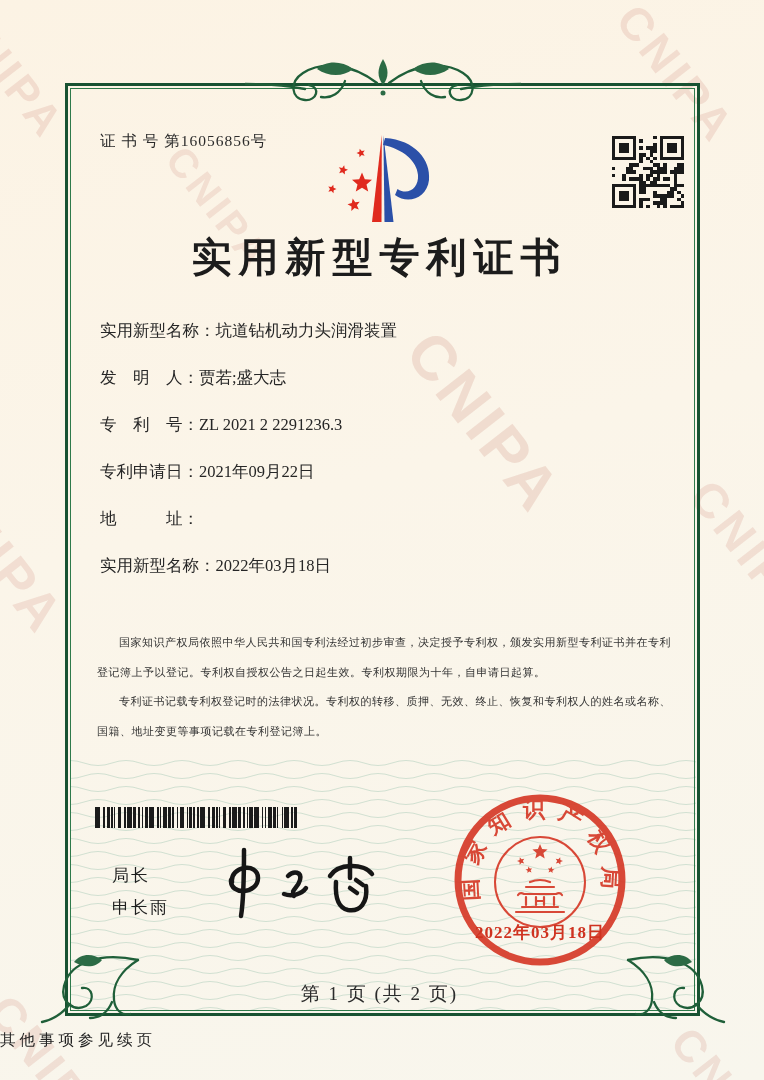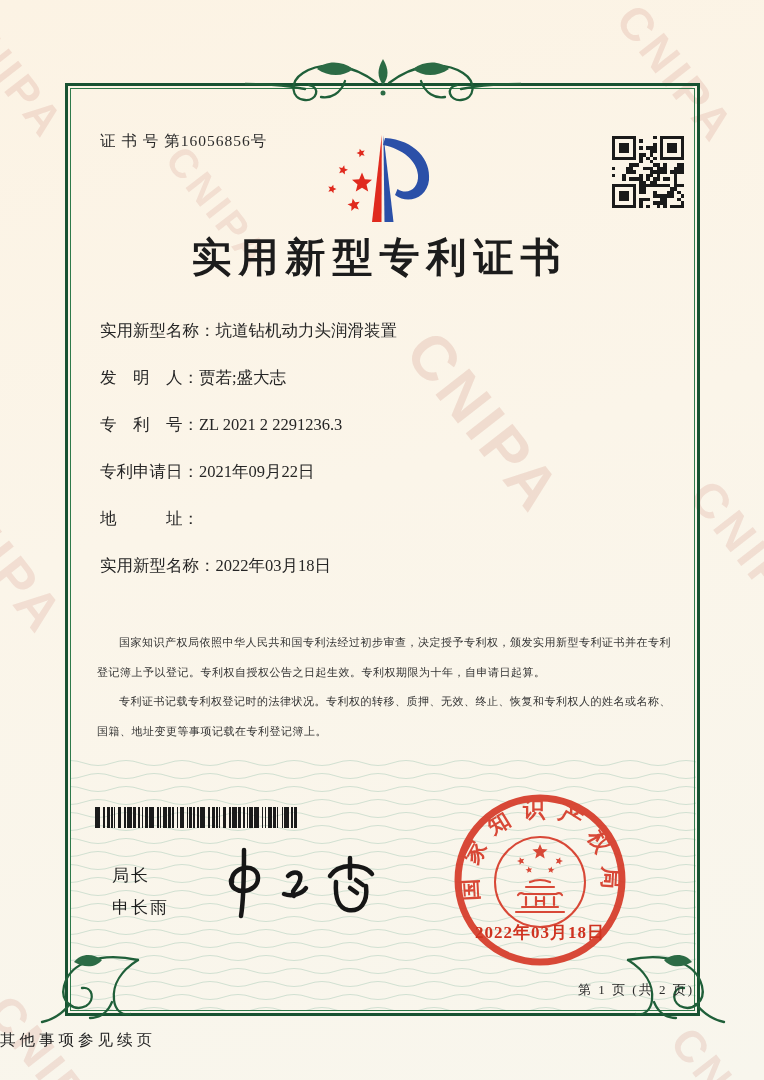--- a/index.html
+++ b/index.html
@@ -58,21 +58,21 @@
   #seal .ring{fill:none;stroke:#d63a28;stroke-width:7;}
   #seal .ering{fill:none;stroke:#d63a28;stroke-width:2;}
   #seal text{fill:#d63a28;font-size:22px;font-weight:bold;letter-spacing:12px;
              font-family:"Liberation Serif",serif;}
   #seal-stars path{fill:#d63a28;}
   #seal .gate{fill:none;stroke:#d63a28;stroke-width:2.2;stroke-linecap:round;}
   #seal-date{left:450px;top:921px;width:180px;text-align:center;font-size:17px;font-weight:bold;
              color:#cf3320;z-index:5;letter-spacing:1px;}
 
   
-  #page-info{left:65px;top:981px;width:629px;text-align:right;font-size:13px;color:#2b2b2b;
+  #page-info{left:65px;top:981px;width:629px;text-align:center;font-size:19px;color:#2b2b2b;
              letter-spacing:2px;z-index:3;}
   #cont-note{left:0;top:1030px;width:764px;text-align:left;font-size:15.5px;color:#222;
              letter-spacing:4px;z-index:3;}
 
   
   .orn path{fill:none;stroke:#1f5f39;stroke-width:2.3;stroke-linecap:round;}
   .orn .leaf{fill:#2c6b45;stroke:none;}
   #orn-top{left:245px;top:54px;width:276px;height:56px;z-index:3;}
   #orn-bl{left:38px;top:948px;width:112px;height:82px;z-index:3;}
   #orn-br{left:616px;top:948px;width:112px;height:82px;z-index:3;transform:scaleX(-1);}

